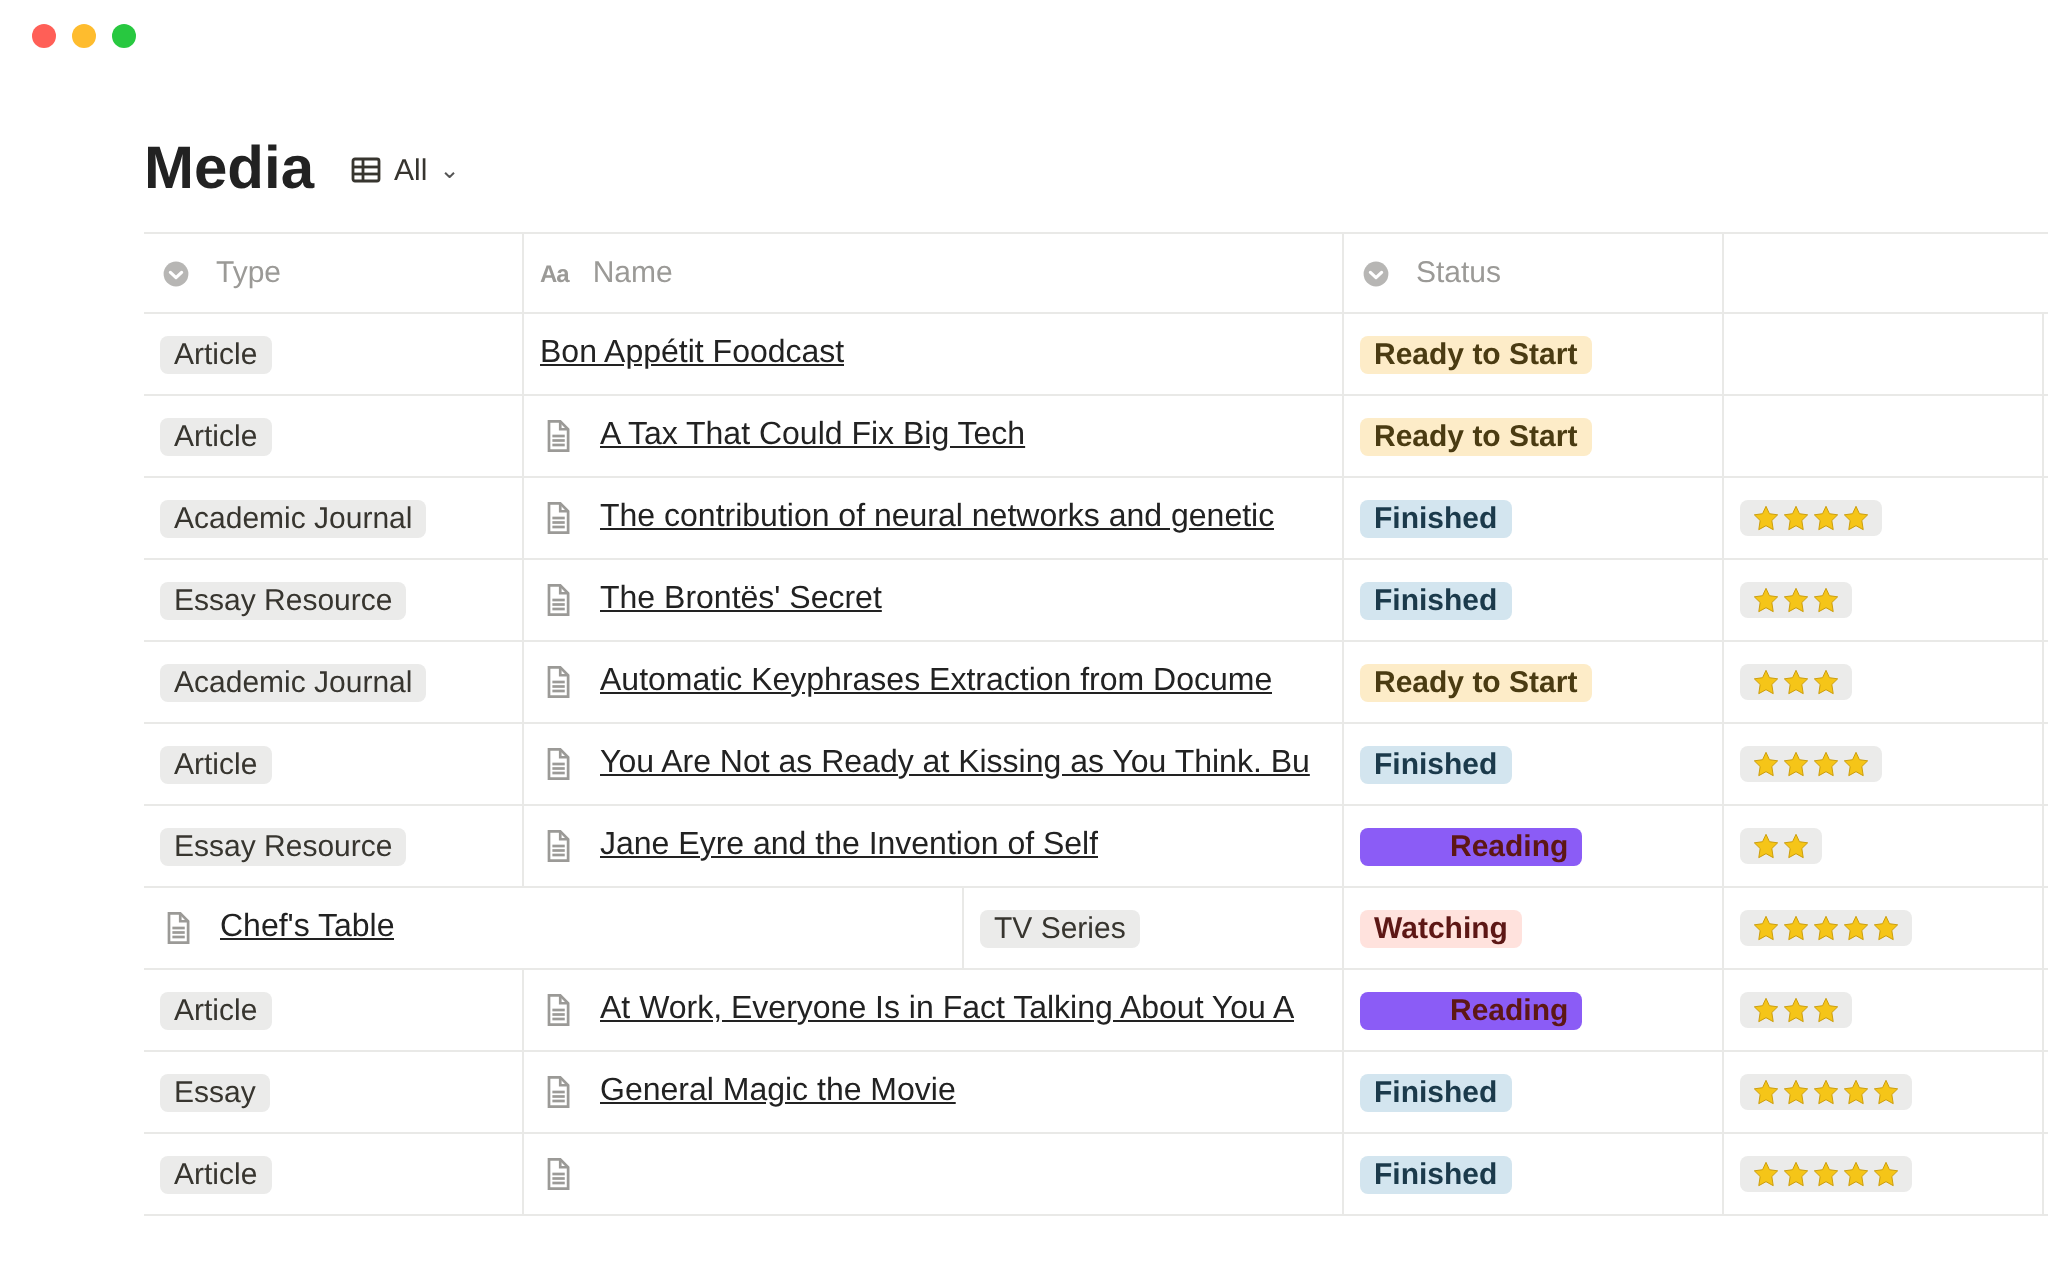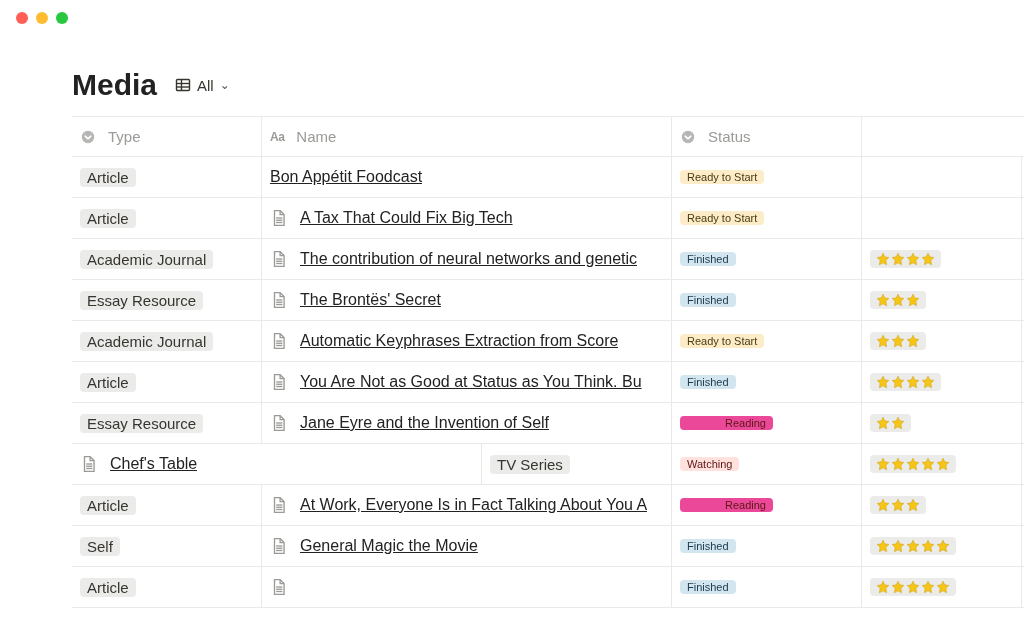--- a/index.html
+++ b/index.html
@@ -27,24 +27,24 @@
   .col-type   { width: 190px; border-right: 1px solid #e9e9e7; }
   .col-name   { width: 410px; border-right: 1px solid #e9e9e7; }
   .col-status { width: 190px; border-right: 1px solid #e9e9e7; }
   .col-score  { width: 160px; border-right: 1px solid #e9e9e7; }
 
   .header-row-tbl { font-size: 15px; color: #9b9a97; height: 40px; }
   .header-cell { gap: 12px; }
   .hdr-name-icon { font-size: 12px; font-weight: 600; letter-spacing: -0.5px; }
 
   .tag { display: inline-block; padding: 1px 7px; border-radius: 4px; font-size: 15px; background: #ebebea; color: #37352f; }
-  .pill { display: inline-block; padding: 1px 7px; border-radius: 4px; font-size: 11px; }
+  .pill { display: inline-block; padding: 1px 7px; border-radius: 4px; font-size: 15px; font-weight: bold; }
   .pill-ready    { background: #fdecc8; color: #4a3b12; }
   .pill-finished { background: #d3e5ef; color: #1b3a4b; }
-  .pill-reading  { background: #ec4899; color: #5d1715; padding-left: 45px; }
+  .pill-reading  { background: #8b5cf6; color: #5d1715; padding-left: 45px; }
   .pill-watching { background: #ffe2dd; color: #5d1715; }
 
   .name-cell { gap: 12px; font-size: 16px; color: #222; }
   .name-cell .txt { overflow: hidden; text-overflow: clip; text-decoration: underline; }
   .page-icon svg { width: 18px; height: 18px; display: block; }
 
   .stars { display: inline-flex; align-items: center; gap: 1px; padding: 2px 6px; border-radius: 4px; background: #ebebea; }
   .star svg { width: 14px; height: 14px; display: block; }
 
   .sel-icon svg { width: 16px; height: 16px; display:block; }
@@ -224,21 +224,21 @@
           <div class="cell col-name name-cell">
             <span class="page-icon">
               <svg viewBox="0 0 16 16" fill="none" stroke="#9b9a97" stroke-width="1.2">
   <path d="M4 1.5 H9 L12.5 5 V14.5 H4 Z"></path>
   <path d="M9 1.5 V5 H12.5"></path>
   <line x1="5.5" y1="8" x2="11" y2="8"></line>
   <line x1="5.5" y1="10" x2="11" y2="10"></line>
   <line x1="5.5" y1="12" x2="11" y2="12"></line>
 </svg>
             </span>
-            <span class="txt">Automatic Keyphrases Extraction from Score</span>
+            <span class="txt">Automatic Keyphrases Extraction from Docume</span>
           </div>
           <div class="cell col-status">
             <span class="pill pill-ready">Ready to Start</span>
           </div>
           <div class="cell col-score">
             <span class="stars">
               <span class="star">
                 <svg viewBox="0 0 24 24">
                   <path d="M12 2l2.95 6.3L22 9.3l-5 4.87L18.2 22 12 18.6 5.8 22 7 14.17 2 9.3l7.05-1z" fill="#f5c518" stroke="#c99a06" stroke-width="0.8"></path>
                 </svg>
@@ -263,21 +263,21 @@
           <div class="cell col-name name-cell">
             <span class="page-icon">
               <svg viewBox="0 0 16 16" fill="none" stroke="#9b9a97" stroke-width="1.2">
   <path d="M4 1.5 H9 L12.5 5 V14.5 H4 Z"></path>
   <path d="M9 1.5 V5 H12.5"></path>
   <line x1="5.5" y1="8" x2="11" y2="8"></line>
   <line x1="5.5" y1="10" x2="11" y2="10"></line>
   <line x1="5.5" y1="12" x2="11" y2="12"></line>
 </svg>
             </span>
-            <span class="txt">You Are Not as Good at Status as You Think. Bu</span>
+            <span class="txt">You Are Not as Ready at Kissing as You Think. Bu</span>
           </div>
           <div class="cell col-status">
             <span class="pill pill-finished">Finished</span>
           </div>
           <div class="cell col-score">
             <span class="stars">
               <span class="star">
                 <svg viewBox="0 0 24 24">
                   <path d="M12 2l2.95 6.3L22 9.3l-5 4.87L18.2 22 12 18.6 5.8 22 7 14.17 2 9.3l7.05-1z" fill="#f5c518" stroke="#c99a06" stroke-width="0.8"></path>
                 </svg>
@@ -417,21 +417,21 @@
               <span class="star">
                 <svg viewBox="0 0 24 24">
                   <path d="M12 2l2.95 6.3L22 9.3l-5 4.87L18.2 22 12 18.6 5.8 22 7 14.17 2 9.3l7.05-1z" fill="#f5c518" stroke="#c99a06" stroke-width="0.8"></path>
                 </svg>
               </span>
             </span>
           </div>
         </div>
         <div class="row">
           <div class="cell col-type">
-            <span class="tag">Self</span>
+            <span class="tag">Essay</span>
           </div>
           <div class="cell col-name name-cell">
             <span class="page-icon">
               <svg viewBox="0 0 16 16" fill="none" stroke="#9b9a97" stroke-width="1.2">
   <path d="M4 1.5 H9 L12.5 5 V14.5 H4 Z"></path>
   <path d="M9 1.5 V5 H12.5"></path>
   <line x1="5.5" y1="8" x2="11" y2="8"></line>
   <line x1="5.5" y1="10" x2="11" y2="10"></line>
   <line x1="5.5" y1="12" x2="11" y2="12"></line>
 </svg>

